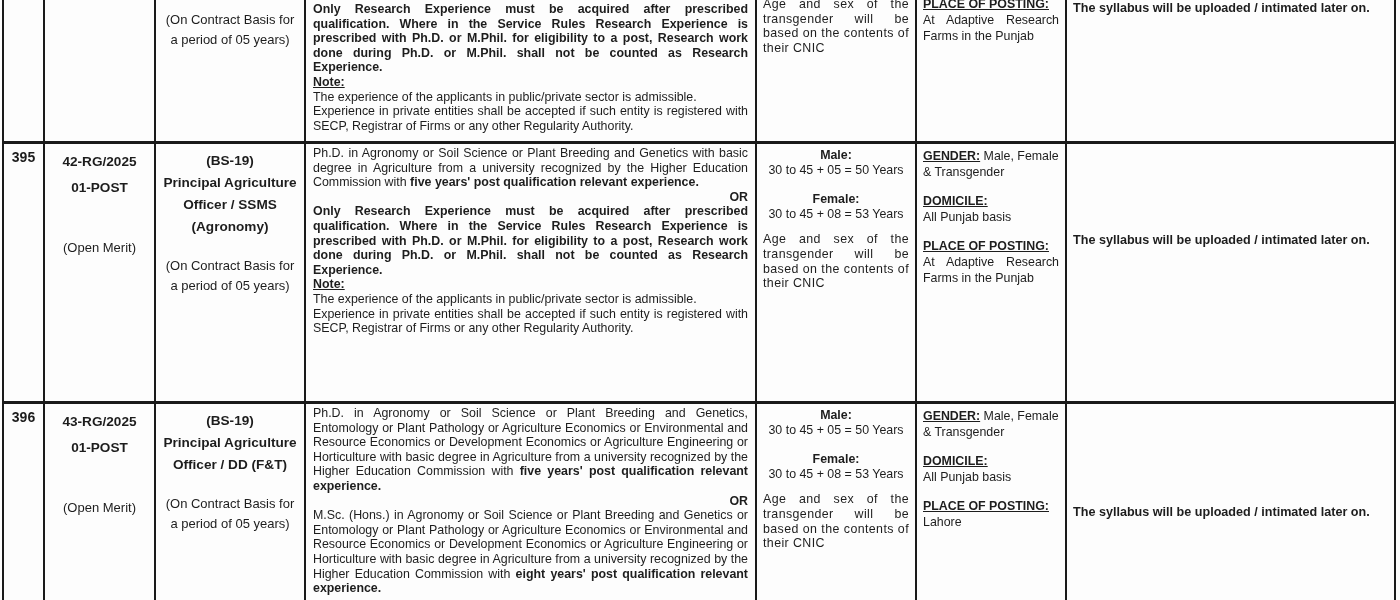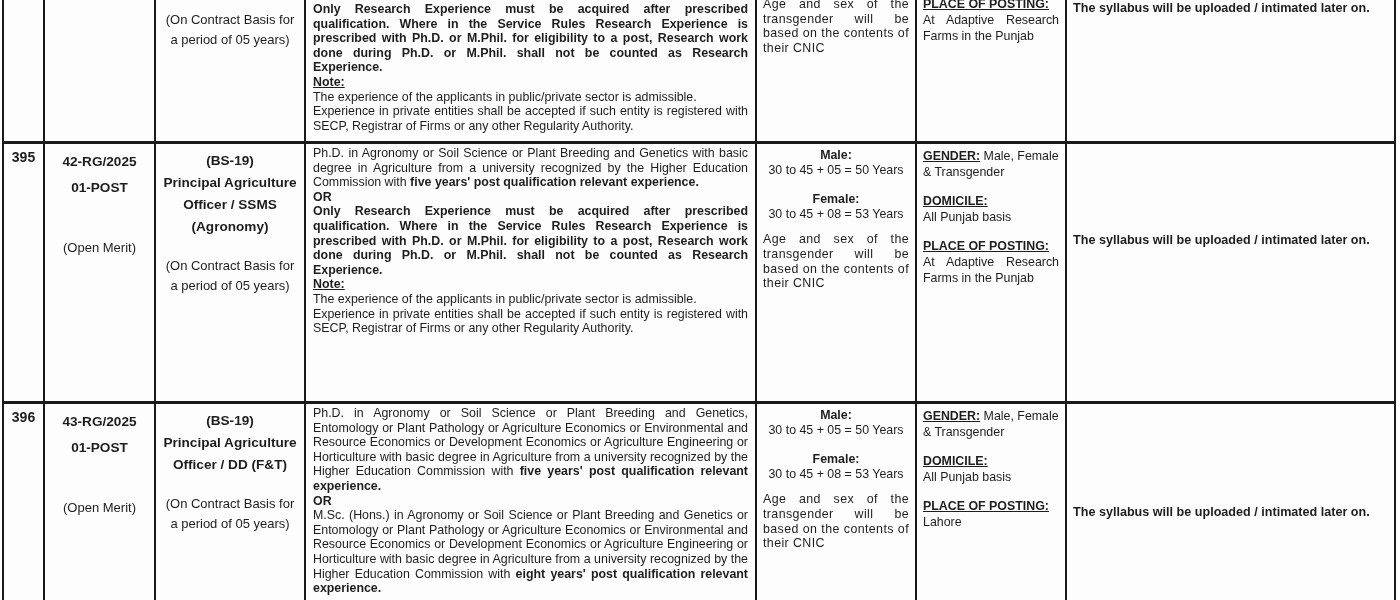--- a/index.html
+++ b/index.html
@@ -39,21 +39,21 @@
 
   
   .c-post { text-align: center; padding-top: 6px; }
   .c-post .pl { font-size: 13.6px; font-weight: bold; line-height: 22px; }
   .c-post .contract { font-size: 13px; line-height: 20px; margin-top: 18px; }
   .row-prev .c-post { padding-top: 10px; }
   .row-prev .c-post .contract { margin-top: 0; }
 
   
   .c-qual { padding: 2px 7px 0 7px; }
-  .c-qual .or { text-align: left; font-weight: bold; }
+  .c-qual .or { text-align: right; font-weight: bold; }
   .clip-top { margin-top: -2px; }
 
   
   .c-age { padding-top: 4px; }
   .c-age .ctr-block { text-align: center; }
   .c-age .gap { margin-top: 15px; }
   .trans-note { text-align: justify; margin-top: 11px; letter-spacing: 0.4px; }
   .row-prev .c-age .trans-note { margin-top: -7px; letter-spacing: 0.4px; }
 
   

